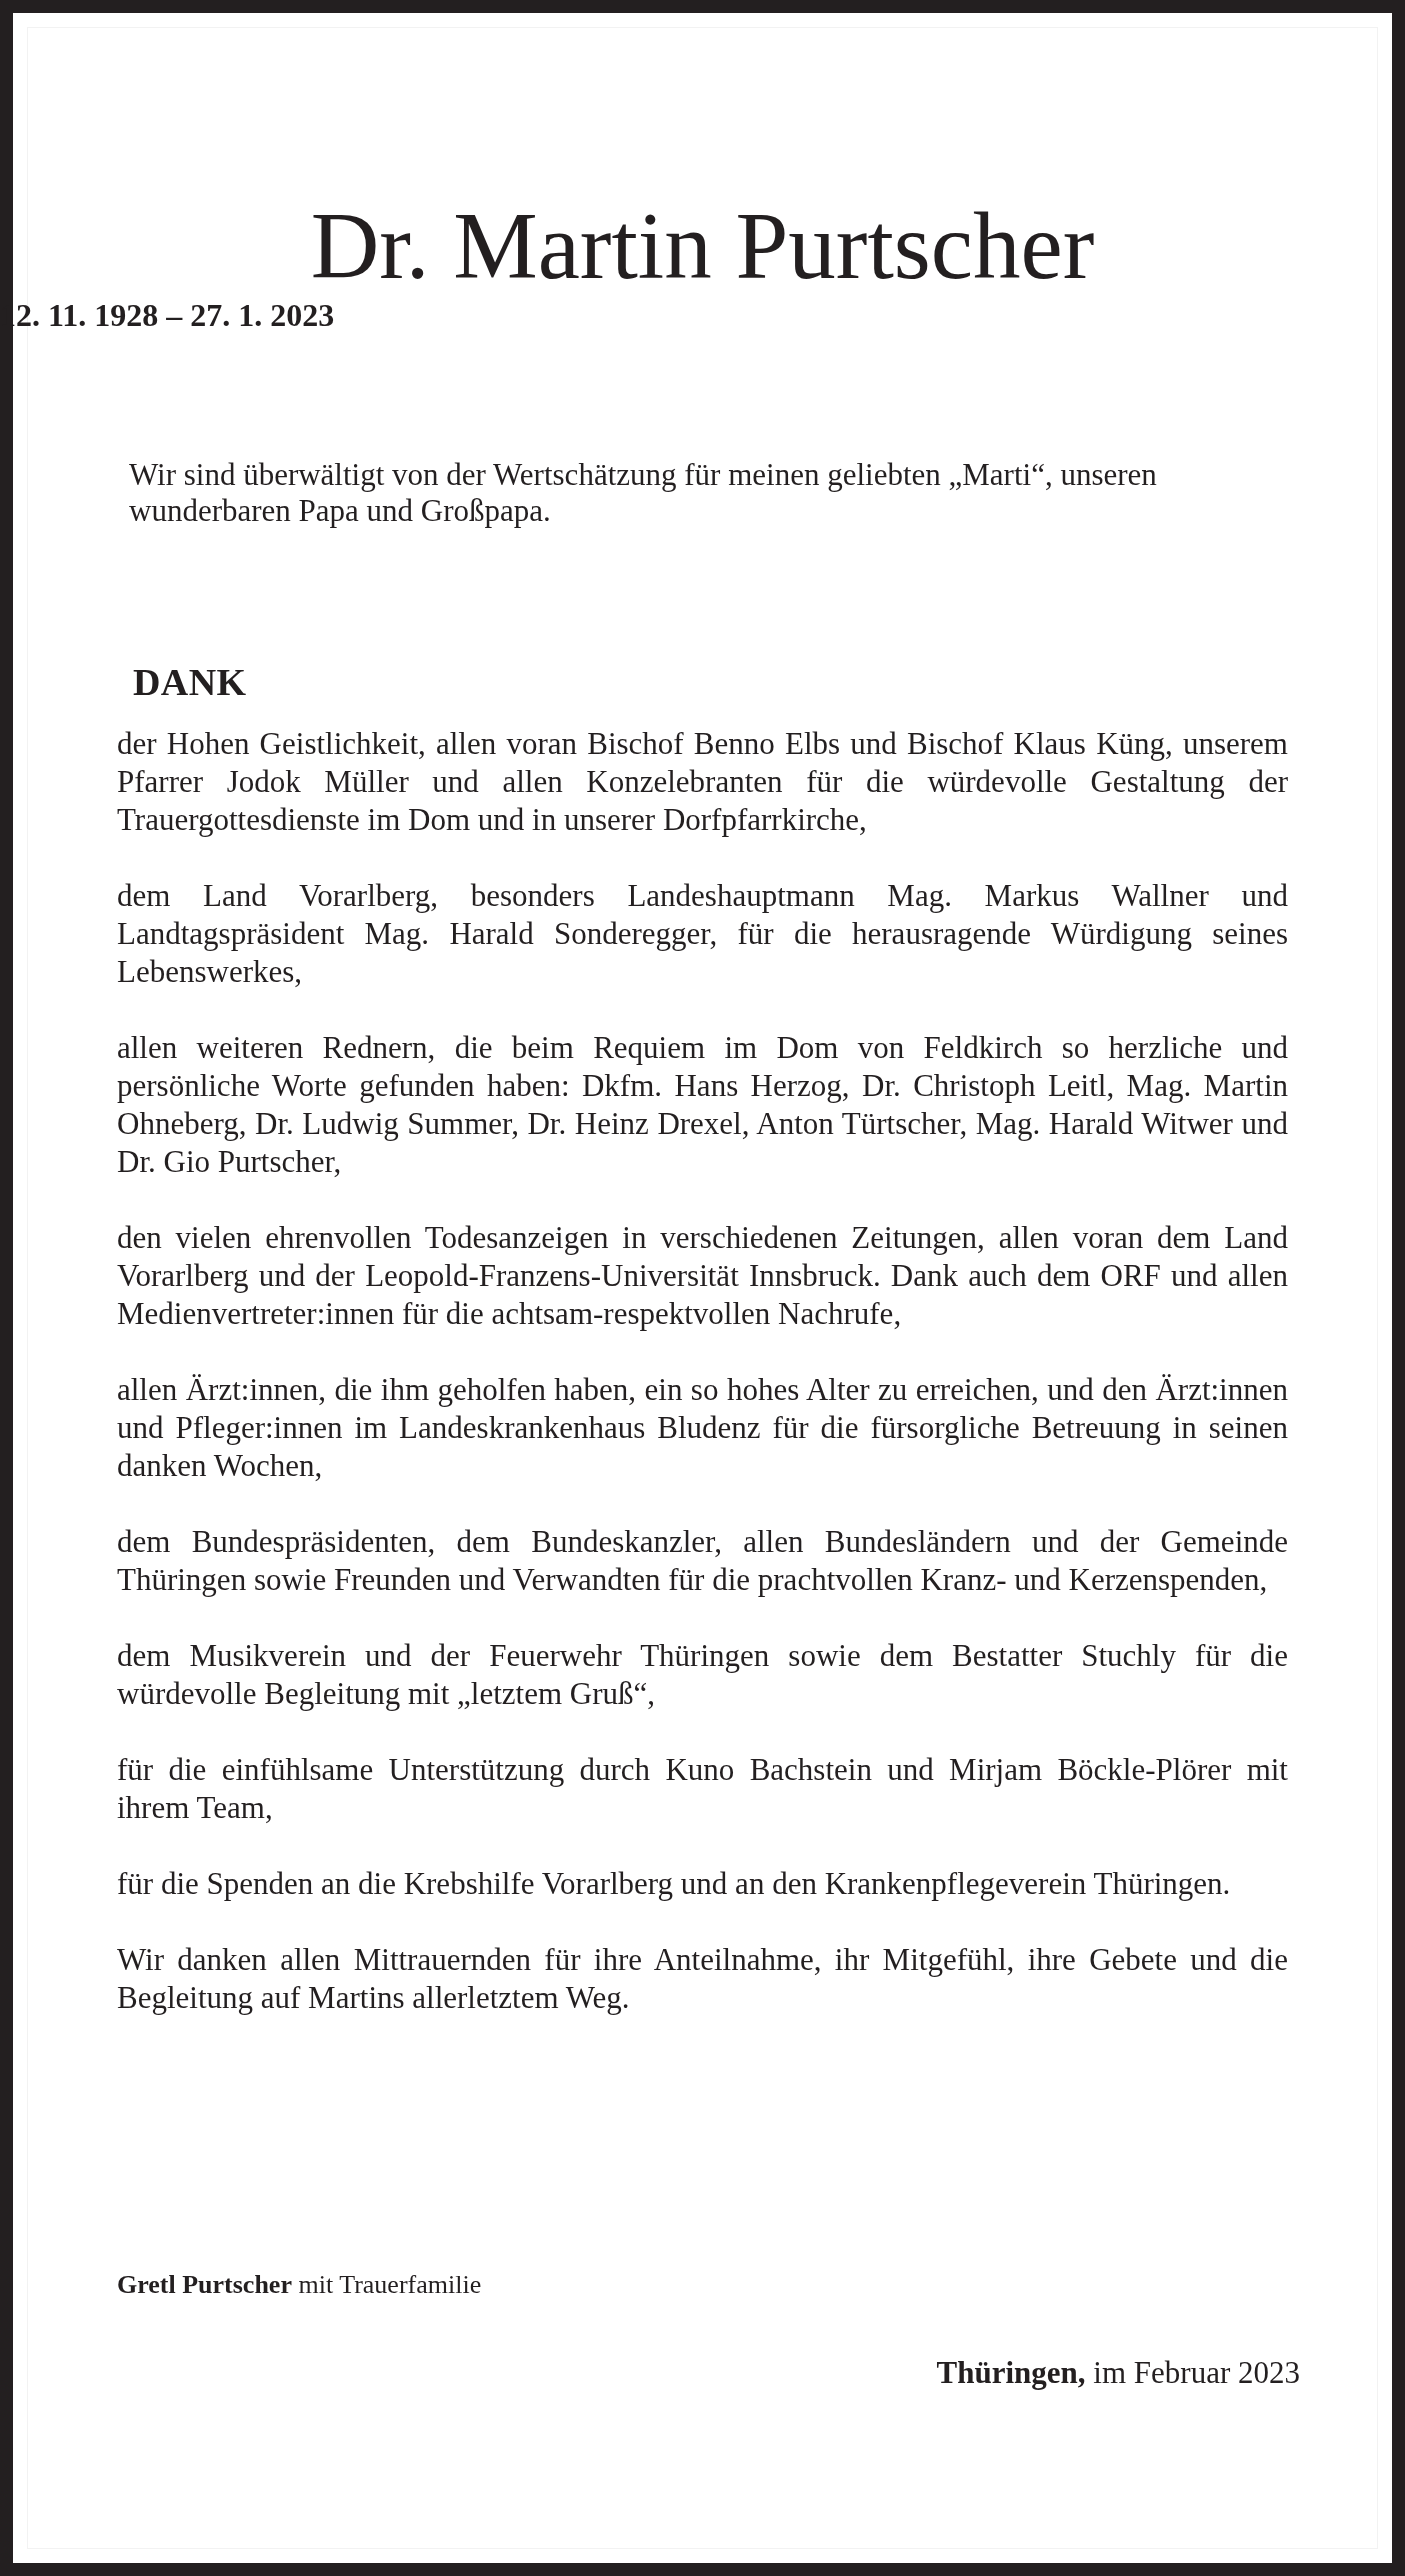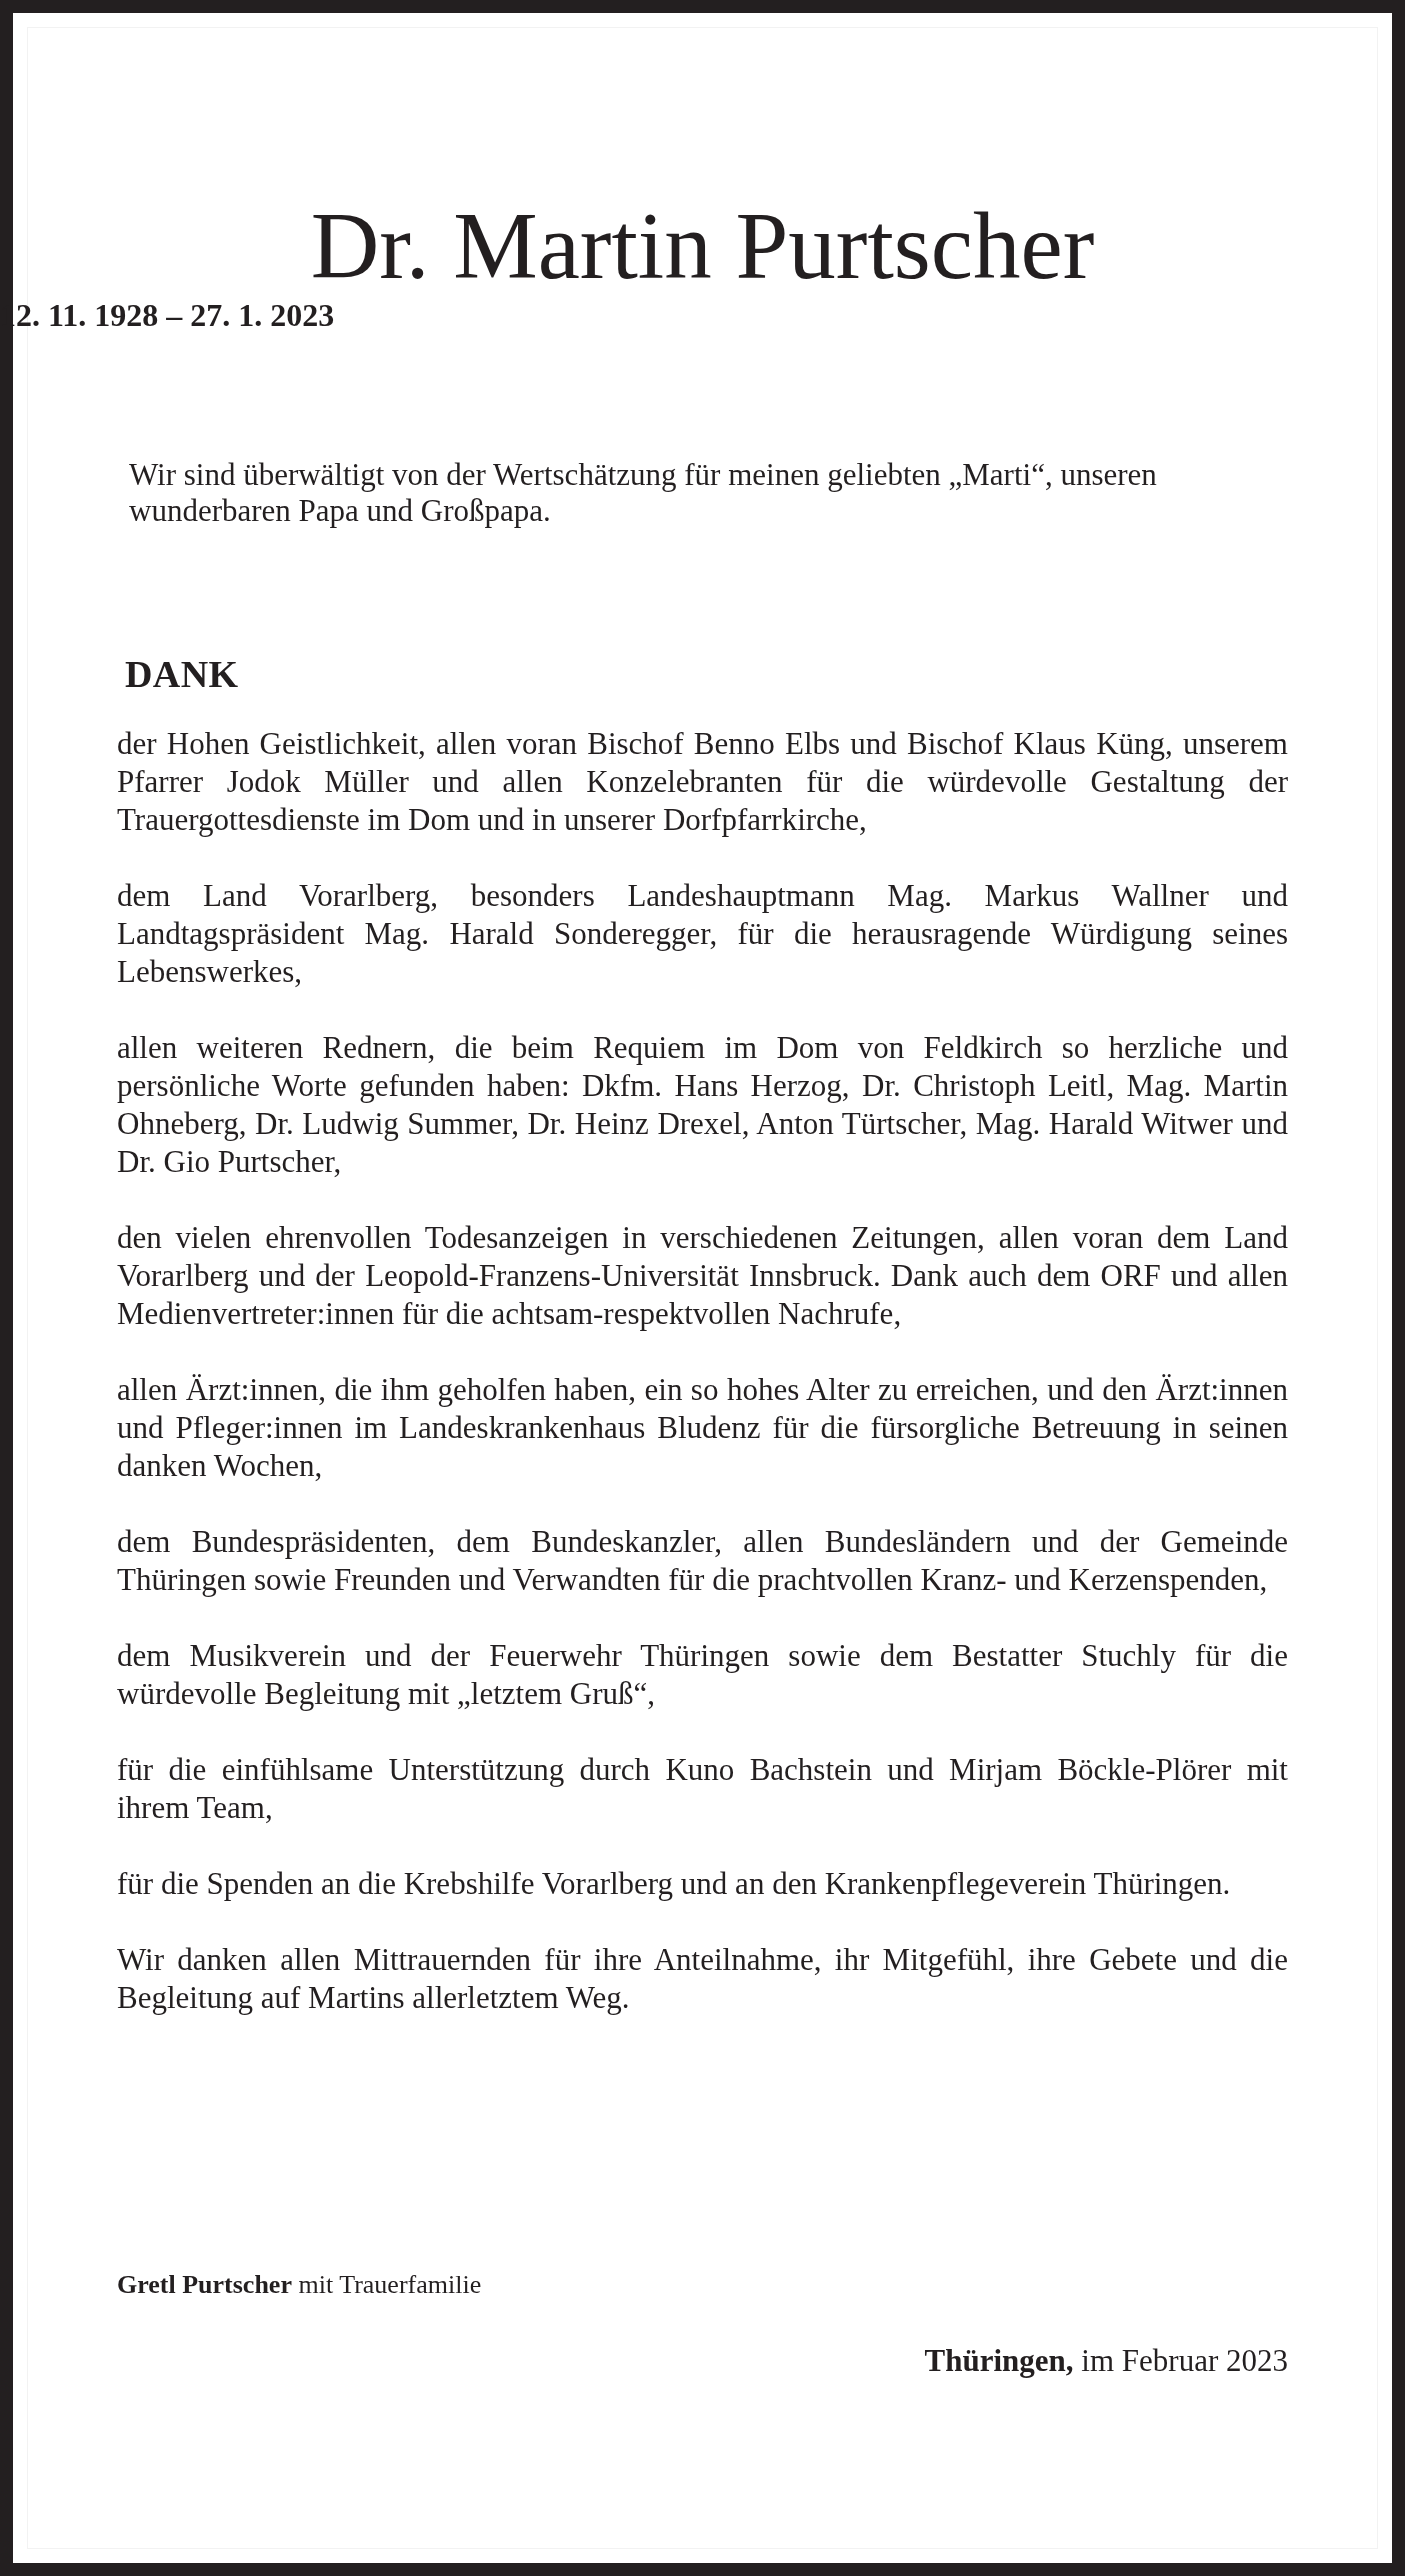--- a/index.html
+++ b/index.html
@@ -58,21 +58,21 @@
     top: 445px;
     font-size: 31px;
     line-height: 36px;
     margin: 12px;
   }
   .heading {
     top: 644px;
     font-size: 38px;
     line-height: 45px;
     font-weight: bold;
-    margin: 8px;
+    margin: 16px;
     letter-spacing: 0.4px;
   }
   .body {
     top: 725px;
     font-size: 31px;
     line-height: 38px;
   }
   .body p {
     margin: 0 0 38px 0;
     text-align: justify;
@@ -85,21 +85,21 @@
     font-size: 26px;
     line-height: 39px;
     margin: 0;
   }
   .signature b, .place b { font-weight: bold; }
   .place {
     top: 2341px;
     font-size: 31px;
     line-height: 39px;
     text-align: right;
-    margin: 0;
+    margin: 12px;
   }
 </style>
 </head>
 <body>
 
 <div class="frame">
   <div class="inner-rule"></div>
 </div>
 
 <h1 class="title">Dr. Martin Purtscher</h1>

